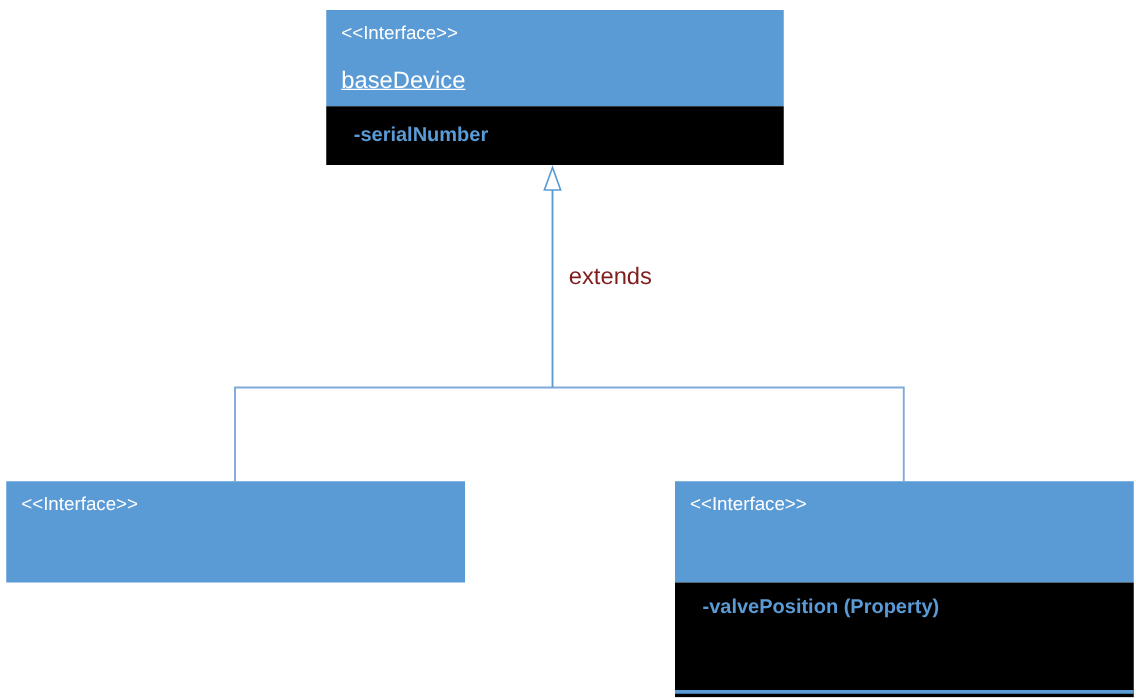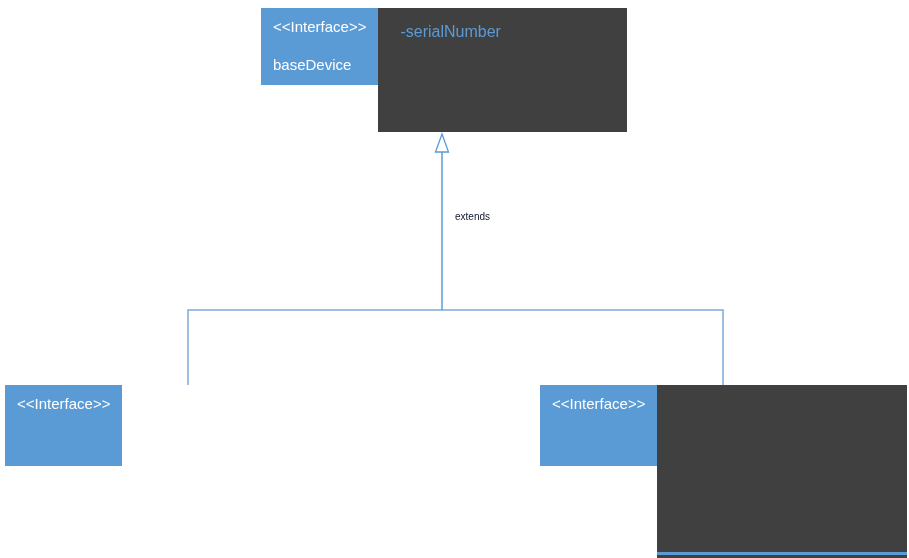--- a/index.html
+++ b/index.html
@@ -19,46 +19,48 @@
     position: absolute;
     left: 0;
     top: 0;
     width: 909px;
     height: 558px;
     pointer-events: none;
   }
   .uml-box {
     position: absolute;
     display: flex;
-    flex-direction: row;
+    flex-direction: column;
   }
   .uml-header {
     background: #5B9BD5;
     color: #ffffff;
     padding: 9px 12px 8px 12px;
     box-sizing: border-box;
     display: flex;
     flex-direction: column;
     justify-content: space-between;
   }
   .stereotype {
     font-size: 15px;
     line-height: 20px;
     color: #ffffff;
   }
   .box-title {
-    font-size: 15px;
+    font-size: 19px;
     line-height: 25px;
     color: #ffffff;
+    text-decoration: underline;
   }
   .uml-body {
     position: relative;
-    background: #404040;
+    background: #000000;
     flex: 1;
     box-sizing: border-box;
+    font-weight: bold;
   }
   .attr-row {
     display: flex;
     align-items: center;
     padding-left: 22px;
     color: #5B9BD5;
     font-size: 16px;
     box-sizing: border-box;
   }
   .attr-row.with-separator {
@@ -69,22 +71,22 @@
     left: 0;
     right: 0;
     bottom: 3px;
     height: 3px;
     background: #5B9BD5;
   }
   .edge-label {
     position: absolute;
     left: 455px;
     top: 211px;
-    font-size: 10px;
-    color: #0f172a;
+    font-size: 19px;
+    color: #7f1d1d;
   }
   
   .box-basedevice { left: 261px; top: 8px; width: 366px; height: 124px; }
   .box-basedevice .uml-header { height: 77px; }
   .box-basedevice .attr-row { height: 47px; }
   .box-thermostat { left: 5px; top: 385px; width: 367px; height: 173px; }
   .box-flowcontroller { left: 540px; top: 385px; width: 367px; height: 173px; }
   .box-thermostat .uml-header, .box-flowcontroller .uml-header { height: 81px; }
   .box-thermostat .attr-row-0, .box-flowcontroller .attr-row-0 { height: 46px; }
   .box-thermostat .attr-row-1, .box-flowcontroller .attr-row-1 { height: 40px; }
@@ -119,17 +121,18 @@
     <div class="uml-header">
       <div class="stereotype">&lt;&lt;Interface&gt;&gt;</div>
     </div>
   </div>
 
   <div class="uml-box box-flowcontroller">
     <div class="uml-header">
       <div class="stereotype">&lt;&lt;Interface&gt;&gt;</div>
     </div>
     <div class="uml-body">
+      <div class="attr-row attr-row-1">-valvePosition (Property)</div>
       <div class="bottom-strip"></div>
     </div>
   </div>
 
 </div>
 
 </body></html>

